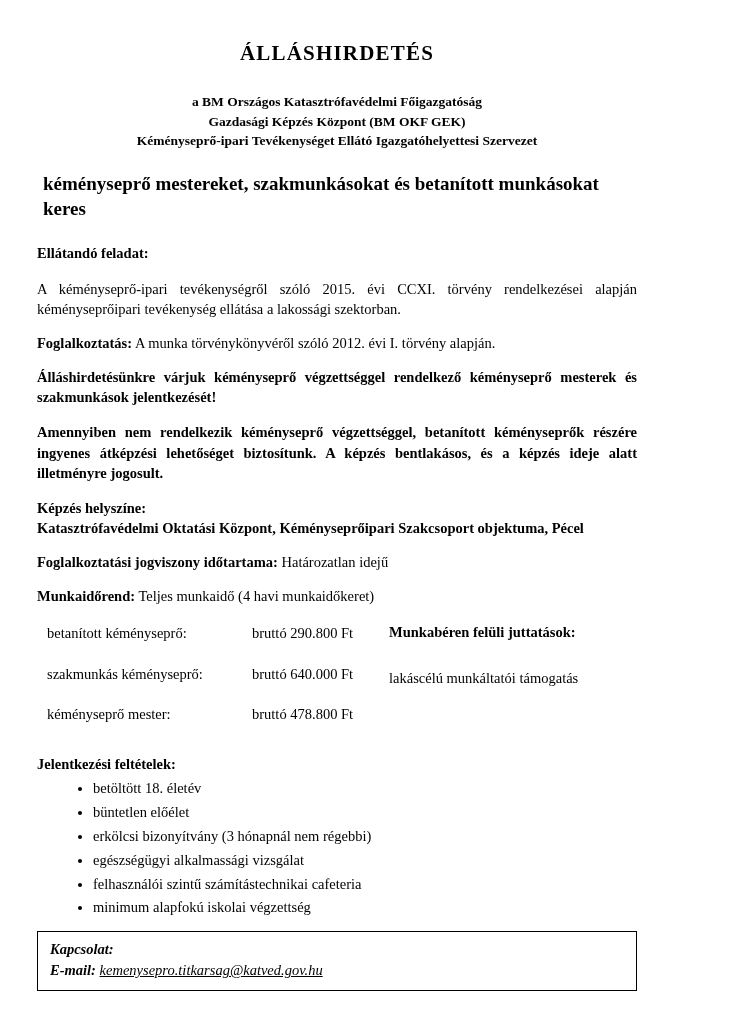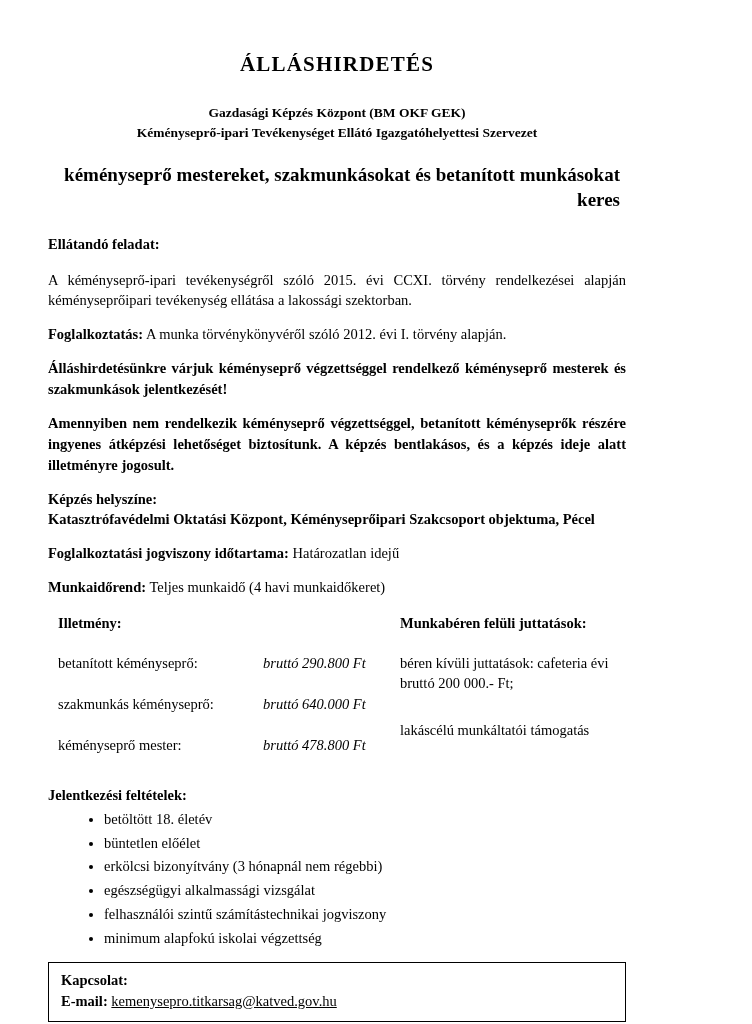--- a/index.html
+++ b/index.html
@@ -11,42 +11,42 @@
     width: 752px;
     height: 1024px;
     font-family: "Liberation Serif", serif;
     color: #000000;
     overflow: hidden;
   }
   .page {
     position: relative;
     width: 674px;
     height: 1024px;
-    padding: 16px;
+    padding: 5px;
     box-sizing: border-box;
   }
   .inner {
     padding: 28px 32px 0 32px;
   }
   .title {
     text-align: center;
     font-size: 21px;
     font-weight: bold;
     letter-spacing: 1.2px;
     margin: 8px 0 26px 0;
   }
   .org-block {
     text-align: center;
     font-size: 13.5px;
     font-weight: bold;
     line-height: 1.45;
     margin-bottom: 20px;
   }
   .headline {
-    text-align: right;
+    text-align: left;
     font-size: 19px;
     font-weight: bold;
     line-height: 1.32;
     margin: 0 6px 22px 6px;
   }
   .sec {
     margin: 0 0 14px 0;
     font-size: 14.5px;
     line-height: 1.38;
   }
@@ -84,21 +84,20 @@
     display: flex;
     margin-bottom: 22px;
     line-height: 1.3;
     align-items: center;
   }
   .pay-name {
     width: 205px;
   }
   .pay-amt {
     white-space: nowrap;
-    font-style: italic;
   }
   .ben-row {
     margin-bottom: 22px;
     line-height: 1.35;
     max-width: 330px;
   }
   .req-head {
     font-weight: bold;
     font-size: 14.5px;
     margin: 10px 0 6px 0;
@@ -114,20 +113,21 @@
   }
   .adv {
     font-weight: bold;
     font-size: 14.5px;
     margin: 16px 0 16px 0;
   }
   .contact-box {
     border: 1px solid #000000;
     padding: 9px 12px 11px 12px;
     font-size: 14.5px;
+    font-style: italic;
   }
   .contact-title {
     font-weight: bold;
     margin-bottom: 4px;
   }
   .contact-line {
     font-weight: bold;
   }
   .email {
     font-weight: normal;
@@ -136,20 +136,21 @@
 </style>
 </head>
 <body>
 
 <div class="page">
   <div class="inner">
 
     <div class="title">ÁLLÁSHIRDETÉS</div>
 
     <div class="org-block">
+      <div>a BM Országos Katasztrófavédelmi Főigazgatóság</div>
       <div>Gazdasági Képzés Központ (BM OKF GEK)</div>
       <div>Kéményseprő-ipari Tevékenységet Ellátó Igazgatóhelyettesi Szervezet</div>
     </div>
 
     <div class="headline">kéményseprő mestereket, szakmunkásokat és betanított munkásokat keres</div>
 
     <div class="sec">
       <div class="lbl">Ellátandó feladat:</div>
       <div class="just">A kéményseprő-ipari tevékenységről szóló 2015. évi CCXI. törvény rendelkezései alapján kéményseprőipari tevékenység ellátása a lakossági szektorban.</div>
     </div>
@@ -173,48 +174,46 @@
       <span>Határozatlan idejű</span>
     </div>
 
     <div class="sec">
       <span class="lbl">Munkaidőrend:</span>
       <span>Teljes munkaidő (4 havi munkaidőkeret)</span>
     </div>
 
     <div class="cols">
       <div class="col-left">
-        <div class="col-head">Illetmény:</div>
         <div class="pay-row">
           <div class="pay-name">betanított kéményseprő:</div>
           <div class="pay-amt">bruttó 290.800 Ft</div>
         </div>
         <div class="pay-row">
           <div class="pay-name">szakmunkás kéményseprő:</div>
           <div class="pay-amt">bruttó 640.000 Ft</div>
         </div>
         <div class="pay-row">
           <div class="pay-name">kéményseprő mester:</div>
           <div class="pay-amt">bruttó 478.800 Ft</div>
         </div>
       </div>
       <div class="col-right">
         <div class="col-head">Munkabéren felüli juttatások:</div>
-        <div class="ben-row">béren kívüli juttatások: cafeteria évi bruttó 200 000.- Ft;</div>
         <div class="ben-row" style="margin-top:28px;">lakáscélú munkáltatói támogatás</div>
       </div>
     </div>
 
     <div class="req-head">Jelentkezési feltételek:</div>
     <ul class="reqs">
       <li>betöltött 18. életév</li>
       <li>büntetlen előélet</li>
       <li>erkölcsi bizonyítvány (3 hónapnál nem régebbi)</li>
       <li>egészségügyi alkalmassági vizsgálat</li>
-      <li>felhasználói szintű számítástechnikai jogviszony</li>
+      <li>felhasználói szintű számítástechnikai cafeteria</li>
       <li>minimum alapfokú iskolai végzettség</li>
     </ul>
 
 
     <div class="contact-box">
       <div class="contact-title">Kapcsolat:</div>
       <div class="contact-line">
         <span>E-mail:</span>
         <span class="email">kemenysepro.titkarsag@katved.gov.hu</span>
       </div>

